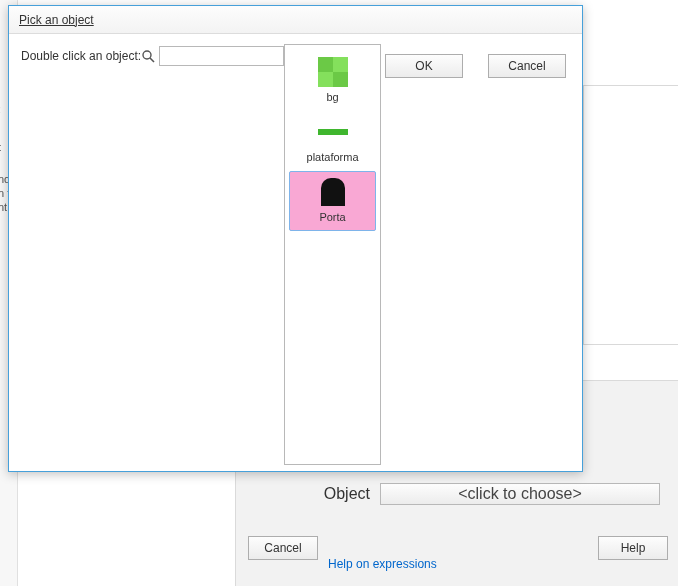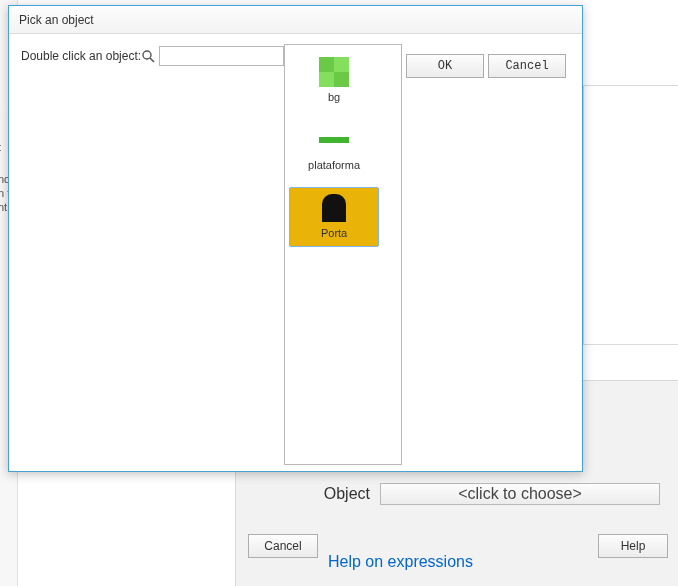--- a/index.html
+++ b/index.html
@@ -102,21 +102,21 @@
       font-size: 12px;
       font-family: inherit;
       cursor: pointer;
       display: inline-flex;
       align-items: center;
       justify-content: center;
     }
     .link {
       color: #0066cc;
       cursor: pointer;
-      font-size: 16px;
+      font-size: 12px;
       margin-top: 32px;
     }
     .spacer { flex: 1; }
 
     .dialog {
       position: absolute;
       left: 8px; top: 5px;
       width: 575px;
       height: 467px;
       background: #fff;
@@ -127,20 +127,21 @@
     }
     .dlg-title {
       height: 28px;
       background: linear-gradient(#fdfdfd, #f3f3f3);
       border-bottom: 1px solid #dcdcdc;
       display: flex;
       align-items: center;
       padding: 8px 10px;
       color: #333;
       font-size: 12px;
+      text-decoration: underline;
     }
     .dlg-body {
       flex: 1;
       padding: 10px 12px 6px 12px;
       display: flex;
       flex-direction: row;
     }
     .dlg-topline {
       display: flex;
       align-items: center;
@@ -177,56 +178,55 @@
       flex: 1;
       border: 1px solid #b8b8b8;
       background: #fff;
       overflow: auto;
       padding: 6px 4px;
     }
     .obj-grid {
       display: flex;
       flex-wrap: wrap;
       align-content: flex-start;
-      gap: 8px;
+      gap: 0;
     }
     .obj-item {
       width: 90px;
       height: 60px;
       display: flex;
       flex-direction: column;
       align-items: center;
       justify-content: flex-start;
       padding-top: 4px;
       cursor: pointer;
       border: 1px solid transparent;
       border-radius: 2px;
     }
     .obj-item.selected {
-      background: #eab308;
+      background: #f9a8d4;
       border-color: #7eb4ea;
     }
     .obj-thumb {
       width: 32px; height: 32px;
       display: flex;
       align-items: center;
       justify-content: center;
     }
     .obj-label {
       margin-top: 3px;
       font-size: 11px;
       color: #333;
       text-align: center;
     }
     .dlg-buttons {
       display: flex;
       justify-content: flex-start;
-      gap: 4px;
+      gap: 25px;
       padding: 10px 4px 4px 4px;
-      font-family: Liberation Mono, monospace;
     }
 
     
     .thumb-bg {
       width: 30px; height: 30px;
       background: #84e05c;
       display: grid;
       grid-template-columns: 1fr 1fr;
       grid-template-rows: 1fr 1fr;
     }

